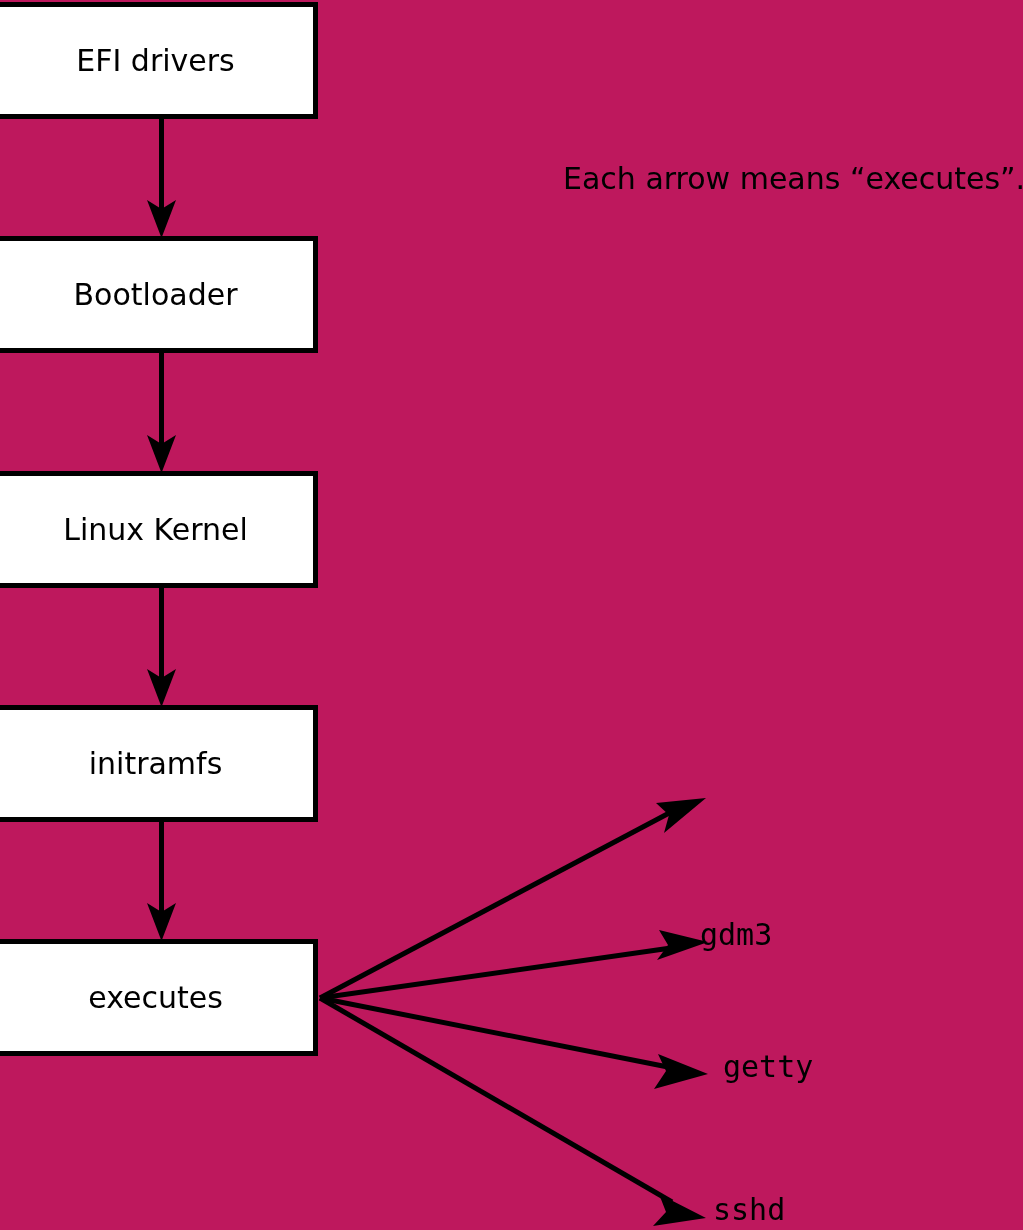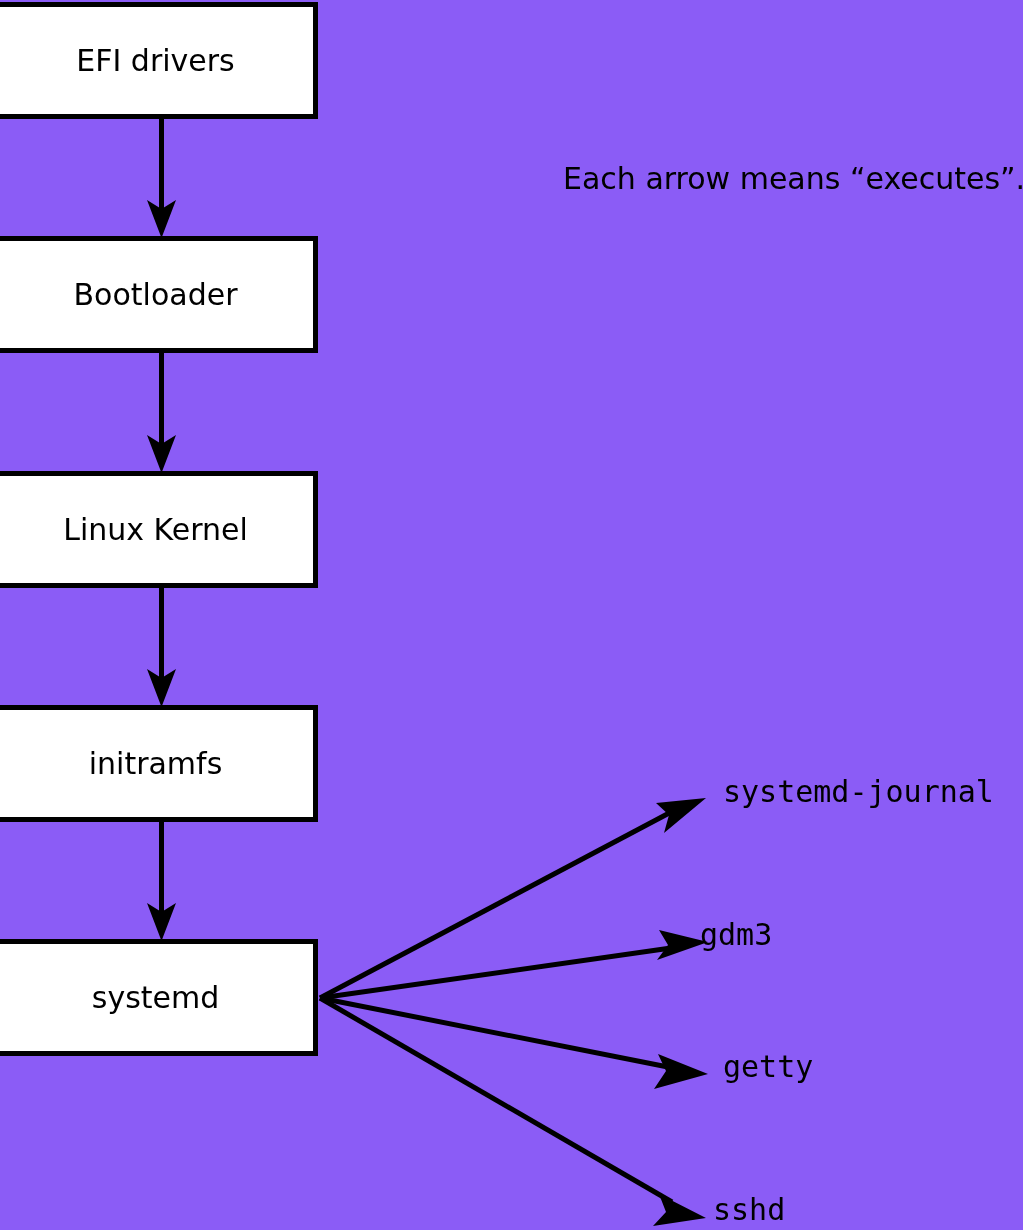--- a/index.html
+++ b/index.html
@@ -8,21 +8,21 @@
     background: #ffffff;
   }
   body {
     font-family: "DejaVu Sans", "Liberation Sans", sans-serif;
     color: #000000;
   }
   #canvas {
     position: relative;
     width: 1023px;
     height: 1230px;
-    background: #8b5cf6;
+    background: #be185d;
     overflow: hidden;
   }
   #diagram-svg {
     position: absolute;
     left: 0;
     top: 0;
     width: 1023px;
     height: 1230px;
     display: block;
   }
@@ -112,24 +112,23 @@
 
   <div class="stage-box" style="left:-7px; top:471px; width:325px; height:117px;">
     <span class="stage-label">Linux Kernel</span>
   </div>
 
   <div class="stage-box" style="left:-7px; top:705px; width:325px; height:117px;">
     <span class="stage-label">initramfs</span>
   </div>
 
   <div class="stage-box" style="left:-7px; top:939px; width:325px; height:117px;">
-    <span class="stage-label">systemd</span>
+    <span class="stage-label">executes</span>
   </div>
 
-  <div class="service-label" style="left:723px; top:777px;">systemd-journal</div>
 
   <div class="service-label" style="left:700px; top:920px;">gdm3</div>
 
   <div class="service-label" style="left:723px; top:1052px;text-align:center;">getty</div>
 
   <div class="service-label" style="left:713px; top:1195px;">sshd</div>
 
   <div class="caption" style="left:563px; top:164px;">Each arrow means “executes”.</div>
 
 </div>

